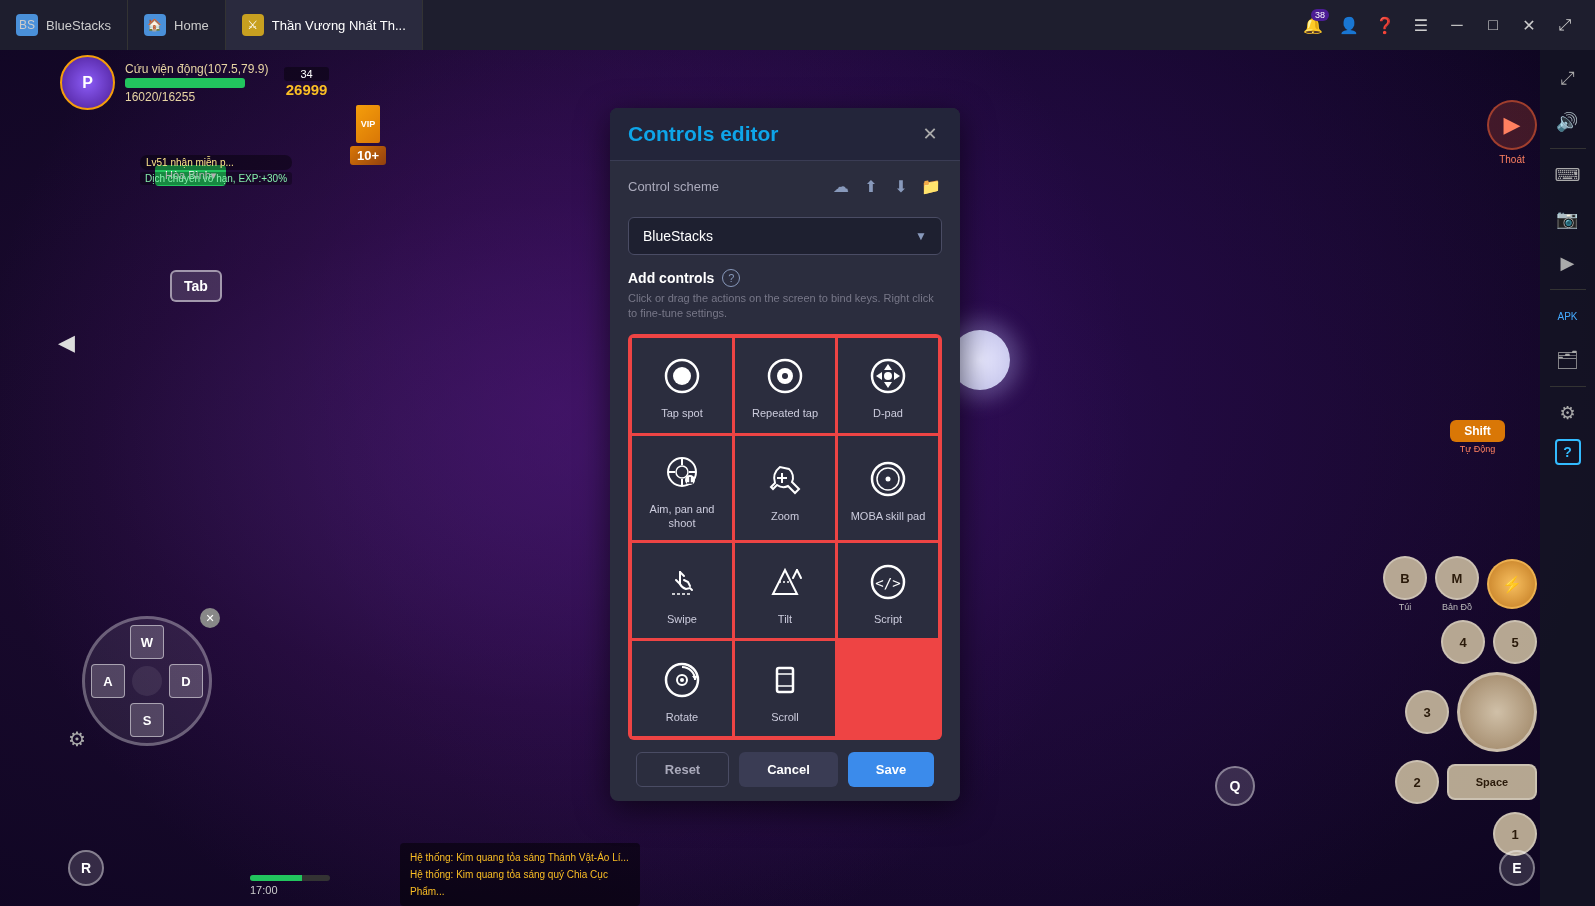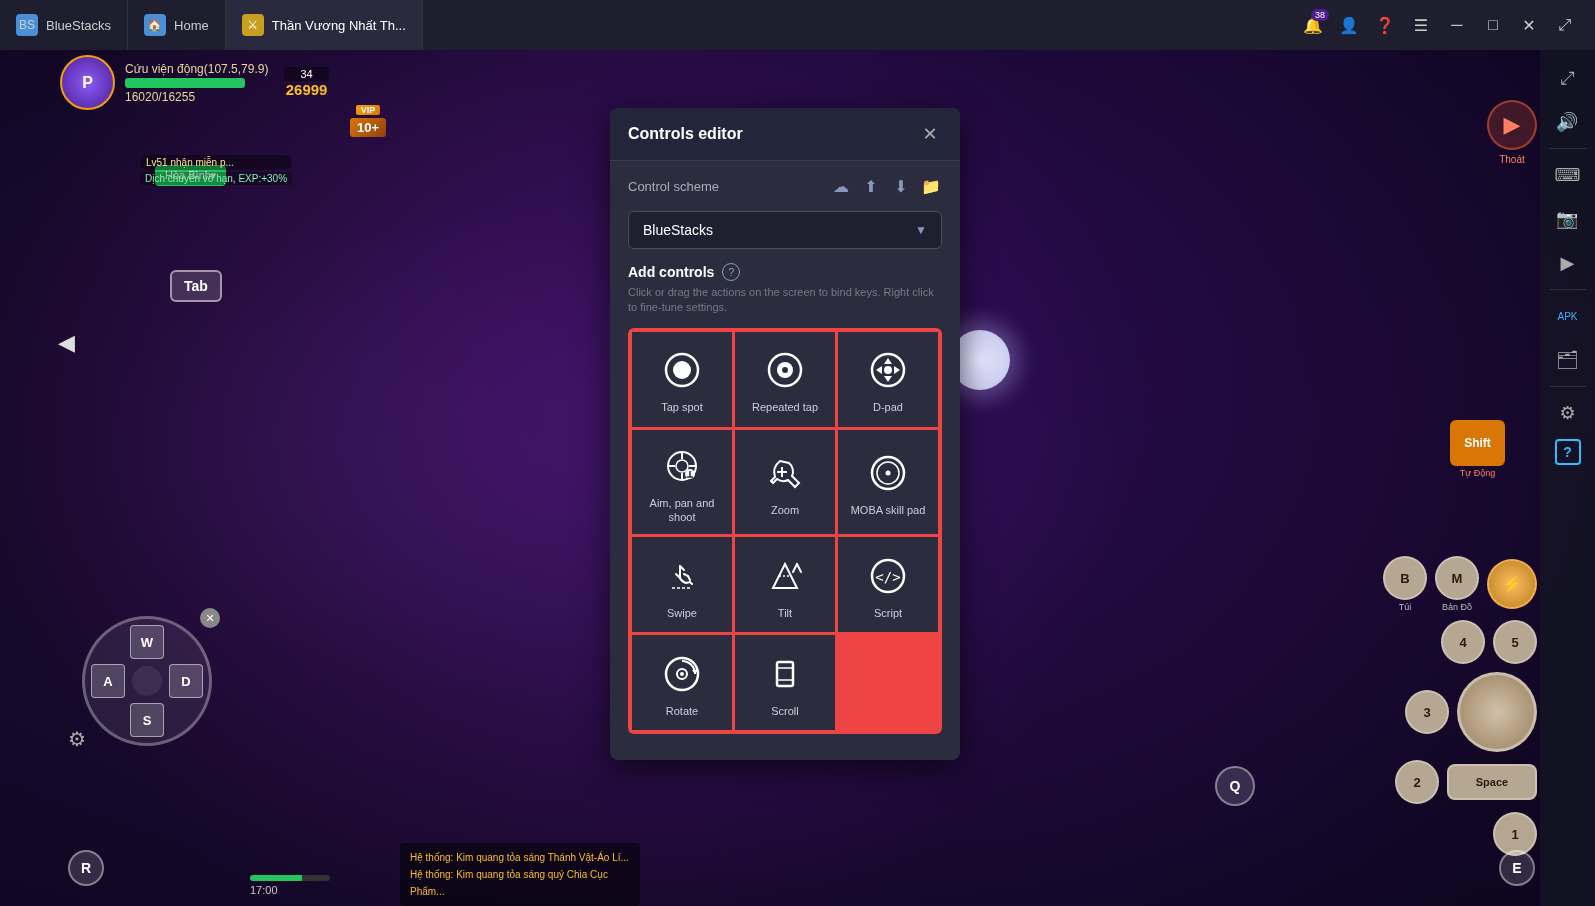--- a/index.html
+++ b/index.html
@@ -214,22 +214,22 @@
     .modal-header {
       background: #23253a;
       padding: 14px 18px;
       display: flex;
       align-items: center;
       justify-content: space-between;
       border-bottom: 1px solid #3a3c54;
     }
 
     .modal-title {
-      color: #ffffff;
-      font-size: 16px;
+      color: #0ea5e9;
+      font-size: 21px;
       font-weight: 600;
     }
 
     .close-btn {
       color: #aaa;
       font-size: 18px;
       cursor: pointer;
       width: 24px;
       height: 24px;
       display: flex;
@@ -243,21 +243,21 @@
 
     
     .control-scheme-section {
       margin-bottom: 14px;
     }
 
     .section-header {
       display: flex;
       align-items: center;
       justify-content: space-between;
-      margin-bottom: 14px;
+      margin-bottom: 20px;
       gap: 38px;
     }
 
     .section-label {
       color: #aab;
       font-size: 13px;
     }
 
     .scheme-actions {
       display: flex;
@@ -635,42 +635,42 @@
     </div>
     <div style="display:flex;flex-direction:column;align-items:center;margin-left:6px;">
       <div style="color:#fff;font-size:11px;background:rgba(0,0,0,0.4);padding:1px 16px;border-radius:3px;">34</div>
       <div class="hud-gold">26999</div>
     </div>
   </div>
 
   <div class="hb-btn">Hòa Bình▾</div>
 
   <div style="position:absolute;top:55px;left:350px;z-index:5;display:flex;flex-direction:column;align-items:center;gap:3px;">
-    <div style="background:linear-gradient(135deg,#f59e0b,#d97706);color:white;font-size:9px;padding:0 5px;border-radius:2px;font-weight:bold;">VIP</div>
+    <div style="background:linear-gradient(135deg,#f59e0b,#d97706);color:white;font-size:9px;padding:14px 5px;border-radius:2px;font-weight:bold;">VIP</div>
     <div style="background:linear-gradient(135deg,#d97706,#92400e);color:white;font-size:13px;padding:2px 7px;border-radius:3px;font-weight:bold;">10+</div>
   </div>
 
   <div style="position:absolute;top:105px;left:140px;z-index:5;">
     <div style="color:#fde68a;font-size:10px;background:rgba(0,0,0,0.4);padding:2px 6px;border-radius:7px;">Lv51 nhận miễn p...</div>
     <div style="color:#86efac;font-size:10px;background:rgba(0,0,0,0.3);padding:1px 5px;border-radius:3px;margin-top:2px;">Dịch chuyển vô hạn, EXP:+30%</div>
   </div>
 
   <div class="back-arrow">◀</div>
 
   <div class="tab-game-btn">Tab</div>
 
   <div class="glow-orb"></div>
 
   <div class="thoat-area">
     <div class="thoat-arrow">▶</div>
     <div class="thoat-label">Thoát</div>
   </div>
 
   <div style="position:absolute;right:90px;top:370px;z-index:5;display:flex;flex-direction:column;align-items:center;gap:2px;">
-    <div style="background:#d97706;color:white;width:55px;height:46px;border-radius:6px;display:flex;align-items:center;justify-content:center;font-size:12px;font-weight:bold;cursor:pointer;">Shift</div>
+    <div style="background:#d97706;color:white;width:55px;height:22px;border-radius:6px;display:flex;align-items:center;justify-content:center;font-size:12px;font-weight:bold;cursor:pointer;">Shift</div>
     <div style="color:#ff8060;font-size:9px;">Tự Động</div>
   </div>
 
   <div class="right-game-controls">
 
     <div class="rg-row">
       <div style="display:flex;flex-direction:column;align-items:center;gap:2px;">
         <div style="width:44px;height:44px;border-radius:50%;background:rgba(210,195,165,0.85);display:flex;align-items:center;justify-content:center;color:#2a1a0a;font-weight:bold;font-size:13px;cursor:pointer;border:2px solid rgba(255,255,255,0.3);">B</div>
         <span style="color:#bbb;font-size:9px;">Túi</span>
       </div>
@@ -900,17 +900,22 @@
                 <line x1="12" y1="14" x2="28" y2="14" stroke="white" stroke-width="1.5"></line>
                 <line x1="12" y1="26" x2="28" y2="26" stroke="white" stroke-width="1.5"></line>
               </svg>
             </div>
             <span class="control-label">Scroll</span>
           </div>
 
         </div>
 
 
+        <div class="modal-footer">
+          <button class="btn btn-reset">Reset</button>
+          <button class="btn btn-cancel">Cancel</button>
+          <button class="btn btn-save">Save</button>
+        </div>
       </div>
     </div>
   </div>
 
 </div>
 
 </body></html>

